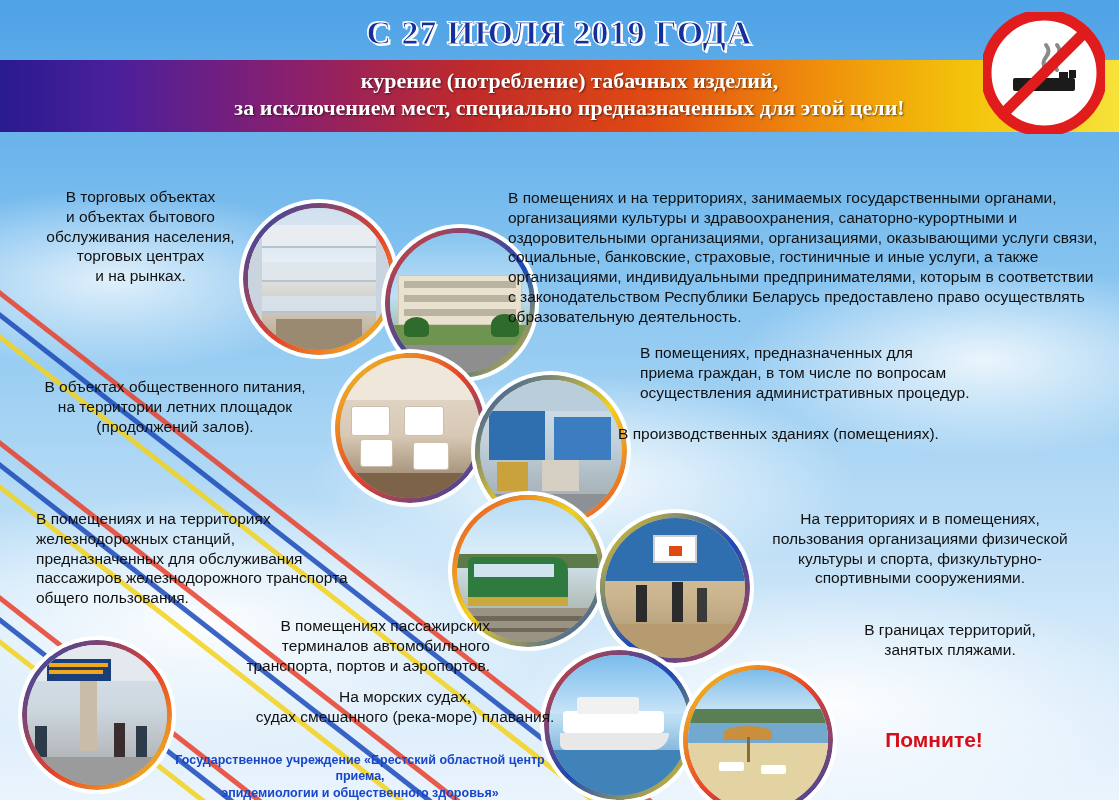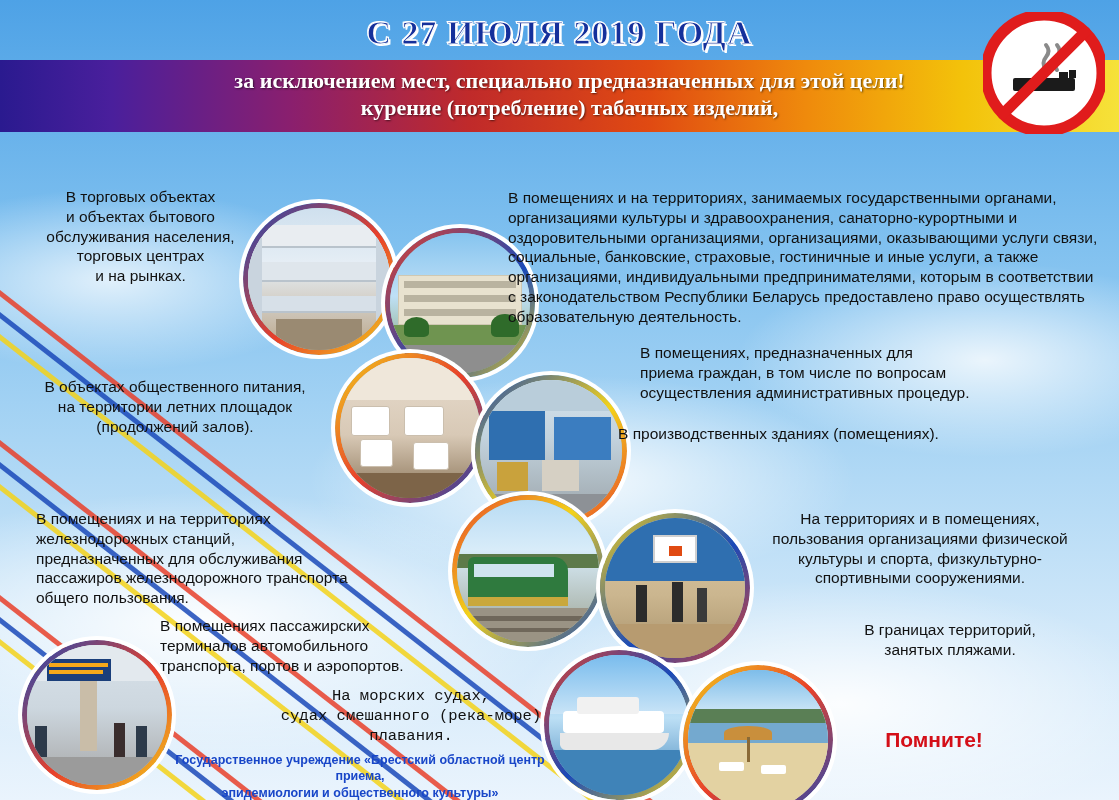--- a/index.html
+++ b/index.html
@@ -119,22 +119,22 @@
   <div class="ribbon r5"></div>
   <div class="ribbon r6"></div>
   <div class="ribbon r7"></div>
   <div class="ribbon r8"></div>
   <div class="ribbon r9"></div>
 </div>
 
 <div class="header">
   <div class="title-main">С 27 ИЮЛЯ 2019 ГОДА</div>
   <div class="banner">
+    <div>курение (потребление) табачных изделий,</div>
     <div>за исключением мест, специально предназначенных для этой цели!</div>
-    <div>курение (потребление) табачных изделий,</div>
   </div>
 </div>
 
 <div class="nosmoke">
   <svg width="122" height="122" viewBox="0 0 122 122">
     <circle cx="61" cy="61" r="58" fill="#ffffff" stroke="#e01c1c" stroke-width="11"></circle>
     <g>
       <rect x="30" y="66" width="62" height="13" rx="2" fill="#1b1b1b"></rect>
       <rect x="76" y="60" width="9" height="6" fill="#1b1b1b"></rect>
       <rect x="86" y="58" width="7" height="8" fill="#1b1b1b"></rect>
@@ -301,31 +301,31 @@
 железнодорожных станций,
 предназначенных для обслуживания
 пассажиров железнодорожного транспорта
 общего пользования.</div>
 
 <div class="txt center" style="left:740px; top:509px; width:360px; white-space:pre-line;">На территориях и в  помещениях,
 пользования организациями физической
 культуры и спорта, физкультурно-
 спортивными сооружениями.</div>
 
-<div class="txt left" style="left:160px; top:616px; width:330px; white-space:pre-line;">В помещениях пассажирских
+<div class="txt left" style="left:160px; top:616px; width:330px; white-space:pre-line;text-align:right;">В помещениях пассажирских
 терминалов автомобильного
 транспорта, портов и аэропортов.</div>
 
 <div class="txt center" style="left:800px; top:620px; width:300px; white-space:pre-line;">В границах территорий,
 занятых пляжами.</div>
 
-<div class="txt center" style="left:236px; top:687px; width:350px; white-space:pre-line;font-family:Liberation Mono, monospace;">На морских судах,
+<div class="txt center" style="left:230px; top:687px; width:350px; white-space:pre-line;">На морских судах,
 судах смешанного (река-море) плавания.</div>
 
 <div class="footer">
   <div>Государственное учреждение «Брестский областной центр приема,</div>
-  <div>эпидемиологии и общественного культуры»</div>
+  <div>эпидемиологии и общественного здоровья»</div>
 
 </div>
 
 <div class="remember">
   <div class="r-title">Помните!</div>
 </div>
 
 </body></html>

